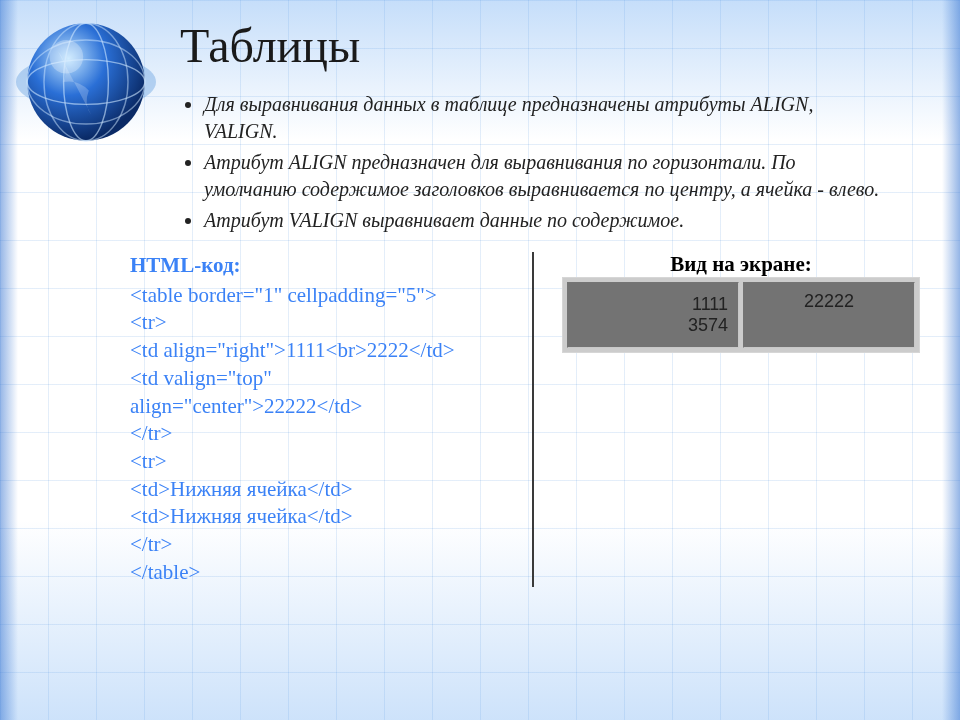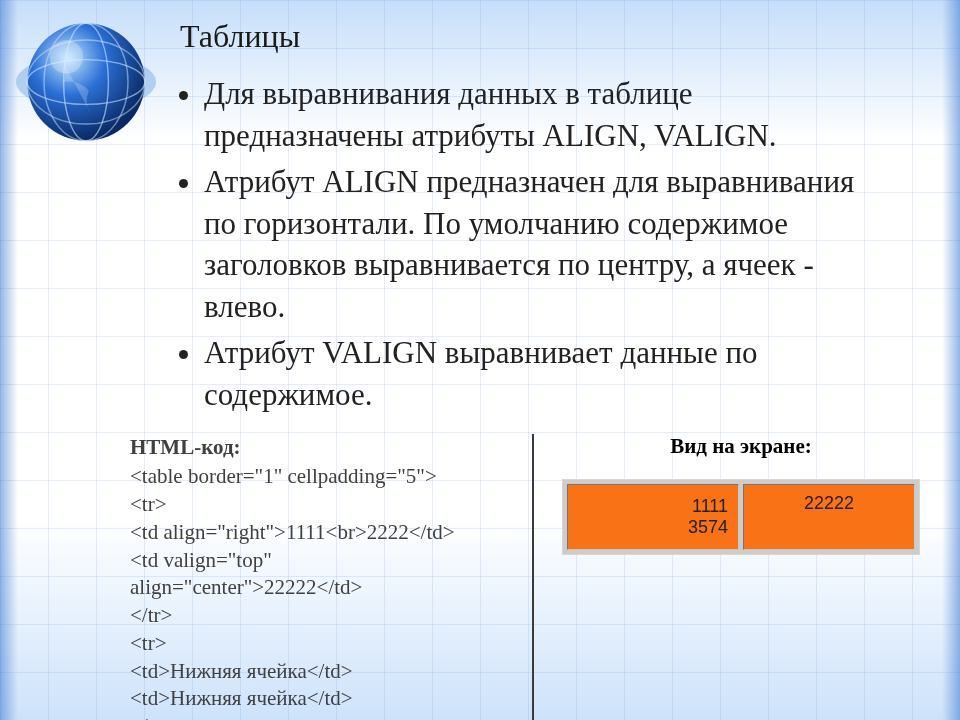--- a/index.html
+++ b/index.html
@@ -58,77 +58,77 @@
     width: 140px;
     height: 140px;
     z-index: 2;
   }
   .content {
     position: relative;
     z-index: 3;
     padding: 18px 60px 0 180px;
   }
   h1.title {
-    font-size: 32px;
+    font-size: 48px;
     font-weight: 400;
     margin: 0 0 18px 0;
     color: #1a1a1a;
   }
   ul.bullets {
     margin: 8px 10px 18px 0;
     padding-left: 24px;
-    font-size: 31px;
+    font-size: 20px;
     line-height: 1.35;
     color: #222;
+    font-style: italic;
   }
   ul.bullets li {
     margin-bottom: 4px;
   }
   .lower {
     position: relative;
     z-index: 3;
     padding: 0 40px 0 130px;
     display: flex;
     gap: 28px;
   }
   .code-col {
     width: 390px;
     font-family: "Times New Roman", serif;
     font-size: 21px;
     line-height: 1.32;
-    color: #404040;
+    color: #3b82f6;
   }
   .code-col .label {
     font-weight: 700;
     margin-bottom: 2px;
   }
   .divider {
     width: 0;
     border-left: 2px solid #3a3a3a;
   }
   .view-col {
     flex: 1;
     text-align: center;
   }
   .view-col .label {
     font-size: 21px;
     font-weight: 700;
-    margin-bottom: 20px;
     text-align: center;
   }
   table.demo {
     border-collapse: separate;
     border-spacing: 4px;
     margin: 0 auto;
     background: #ccc;
     border: 1px solid #d6d6d6;
   }
   table.demo td {
     border: 1px inset #c8c8c8;
-    background: #f97316;
+    background: #737373;
     padding: 8px 10px;
     font-family: Verdana, Geneva, sans-serif;
     font-size: 18px;
     color: #222;
     min-width: 150px;
     height: 48px;
   }
   .cell-right { text-align: right; }
   .cell-center-top { text-align: center; vertical-align: top; }
 </style>
@@ -156,21 +156,21 @@
   <ellipse cx="50" cy="50" rx="16" ry="42" fill="none" stroke="#cfe8ff" stroke-width="1" opacity="0.6"></ellipse>
   <ellipse cx="50" cy="50" rx="30" ry="42" fill="none" stroke="#cfe8ff" stroke-width="1" opacity="0.5"></ellipse>
   <path d="M30 28 q8 10 4 22 q10 -2 18 6 q-4 10 2 18" fill="#ffffff" opacity="0.22"></path>
   <circle cx="36" cy="32" r="12" fill="#ffffff" opacity="0.28"></circle>
 </svg>
 
 <div class="content">
   <h1 class="title">Таблицы</h1>
   <ul class="bullets">
     <li>Для выравнивания данных в таблице предназначены атрибуты ALIGN, VALIGN.</li>
-    <li>Атрибут ALIGN предназначен для выравнивания по горизонтали. По умолчанию содержимое заголовков выравнивается по центру, а ячеек - влево.</li>
+    <li>Атрибут ALIGN предназначен для выравнивания по горизонтали. По умолчанию содержимое заголовков выравнивается по центру, а ячейка - влево.</li>
     <li>Атрибут VALIGN выравнивает данные по содержимое.</li>
   </ul>
 </div>
 
 <div class="lower">
   <div class="code-col">
     <div class="label">HTML-код:</div>
     <div>&lt;table border="1" cellpadding="5"&gt;</div>
     <div> &lt;tr&gt;</div>
     <div>  &lt;td align="right"&gt;1111&lt;br&gt;2222&lt;/td&gt;</div>

